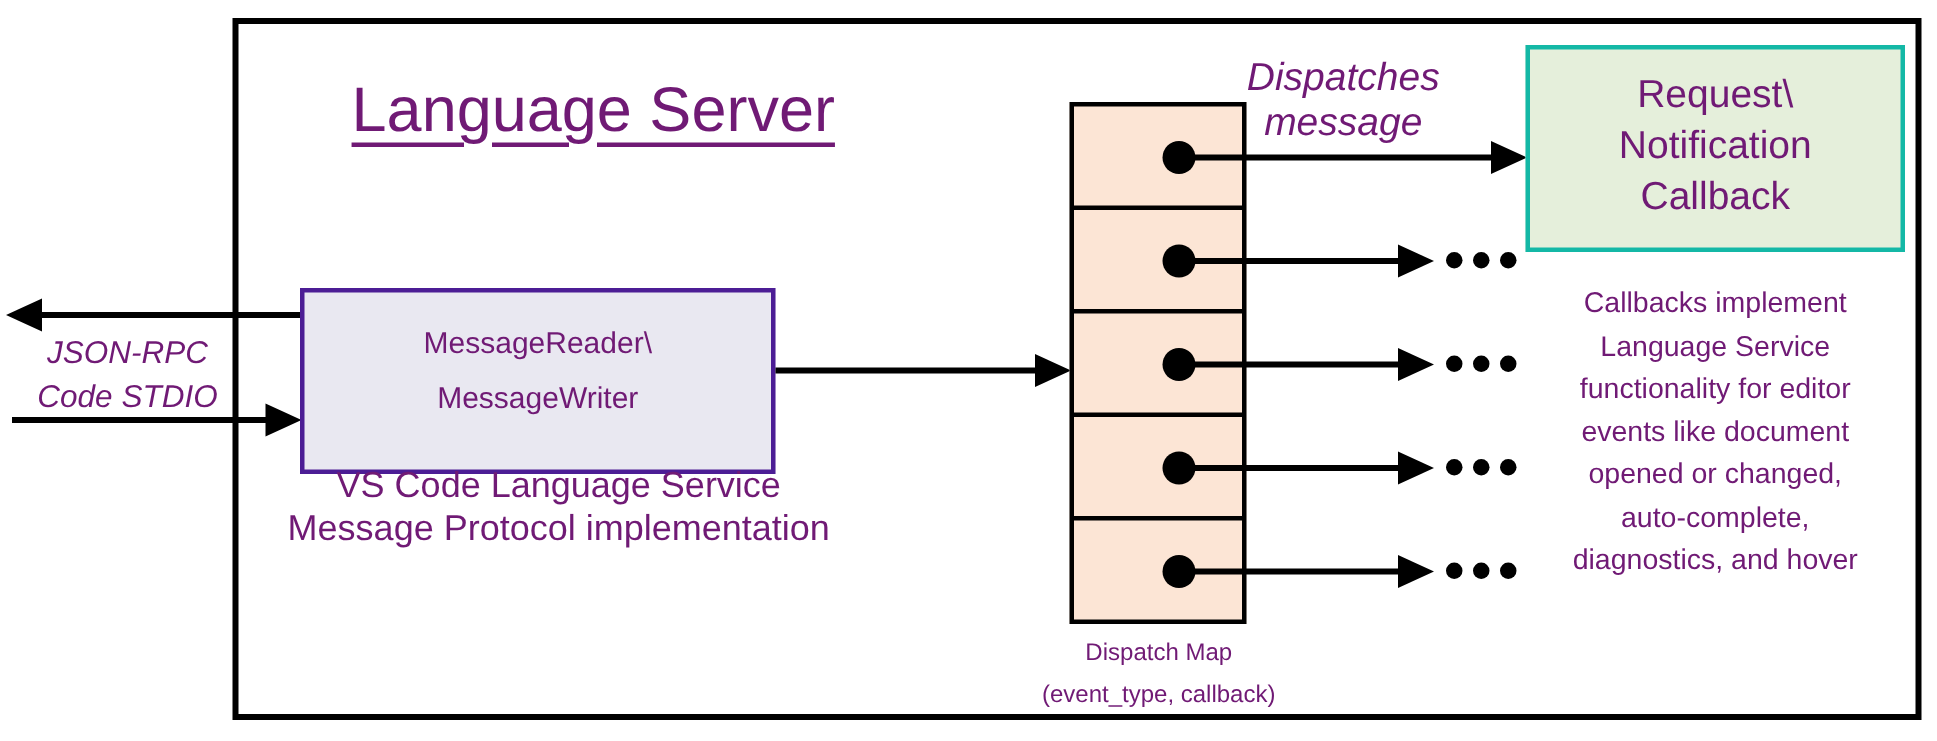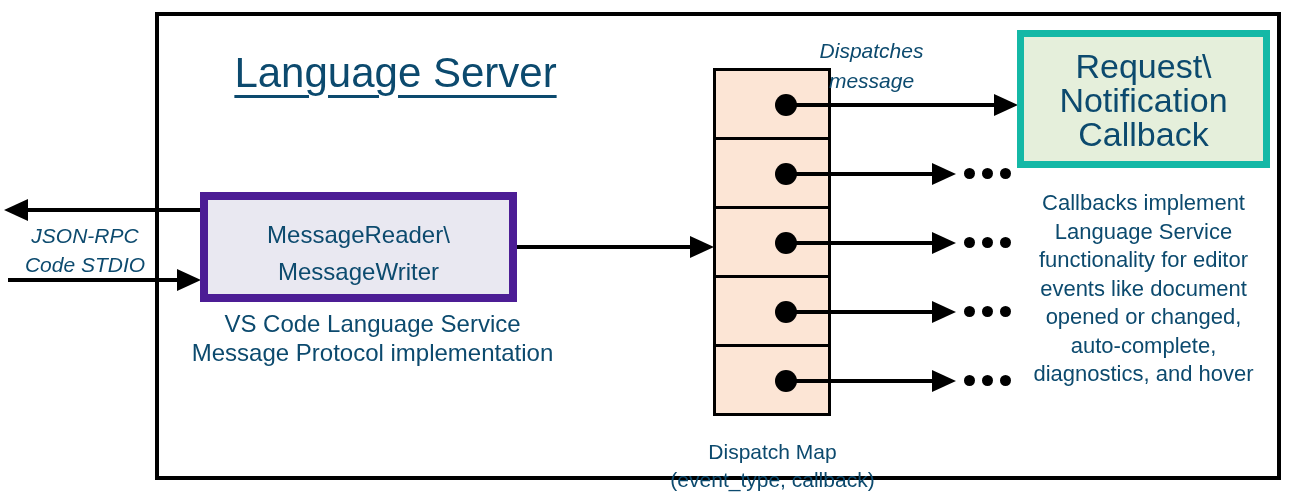--- a/index.html
+++ b/index.html
@@ -1,32 +1,32 @@
 <!DOCTYPE html>
 <html><head>
 <meta charset="utf-8">
 <style>
   html,body{margin:0;padding:0;background:#ffffff;}
   #stage{position:relative;width:1291px;height:494px;background:#ffffff;overflow:hidden;
-         font-family:"Liberation Sans", sans-serif;color:#0c4a6e;}
+         font-family:"Liberation Sans", sans-serif;color:#701a75;}
   .abs{position:absolute;box-sizing:border-box;}
   .pre{white-space:pre-line;}
   .center{text-align:center;}
   .italic{font-style:italic;}
 
   
   .outer-box{left:155px;top:12px;width:1126px;height:468px;border:4px solid #000;background:transparent;}
 
   
   .title{left:223px;top:48px;width:345px;font-size:42px;line-height:50px;
          text-decoration:underline;text-decoration-thickness:3px;text-underline-offset:8px;}
 
   
-  .mr-box{left:200px;top:192px;width:317px;height:110px;background:#e9e8f1;border:8px solid #4c1d95;
-          font-size:24px;line-height:37px;padding-top:16px;}
+  .mr-box{left:200px;top:192px;width:317px;height:124px;background:#e9e8f1;border:3px solid #4c1d95;
+          font-size:20px;line-height:37px;padding-top:16px;}
   .mr-caption{left:180px;top:309px;width:385px;font-size:24px;line-height:29px;}
 
   
   .line{background:#000;height:4px;}
   .ah-right{width:0;height:0;border-top:11px solid transparent;border-bottom:11px solid transparent;
             border-left:24px solid #000;}
   .ah-left{width:0;height:0;border-top:11px solid transparent;border-bottom:11px solid transparent;
            border-right:24px solid #000;}
   .out-line{left:22px;top:208px;width:179px;}
   .out-head{left:4px;top:199px;}
@@ -38,35 +38,35 @@
   .lookup-line{left:517px;top:245px;width:175px;}
   .lookup-head{left:690px;top:236px;}
   .lookup-label{left:505px;top:151px;width:195px;font-size:21px;line-height:29px;}
 
   
   .dmap{left:713px;top:68px;width:118px;height:348px;border:3px solid #000;background:#fce5d5;
         display:flex;flex-direction:column;}
   .dcell{flex:1;border-bottom:3px solid #000;}
   .dcell:last-child{border-bottom:none;}
   .ddot{width:22px;height:22px;border-radius:50%;background:#000;left:775px;}
-  .dm-caption{left:635px;top:438px;width:275px;font-size:21px;line-height:28px;}
+  .dm-caption{left:635px;top:422px;width:275px;font-size:16px;line-height:28px;}
 
   
   .a1-line{left:786px;top:103px;width:208px;}
   .a1-head{left:994px;top:94px;}
   .aN-line{left:786px;width:146px;}
   .aN-head{left:932px;}
   .edots{left:964px;display:flex;gap:7px;}
   .edot{width:11px;height:11px;border-radius:50%;background:#000;}
-  .disp-label{left:804px;top:36px;width:135px;font-size:21px;line-height:30px;}
+  .disp-label{left:828px;top:36px;width:135px;font-size:26px;line-height:30px;}
 
   
-  .cb-box{left:1017px;top:30px;width:253px;height:138px;background:#e5efdb;border:7px solid #14b8a6;
-          font-size:34px;line-height:34px;padding-top:12px;}
-  .cb-note{left:1011px;top:189px;width:265px;font-size:22px;line-height:28.5px;}
+  .cb-box{left:1017px;top:30px;width:253px;height:138px;background:#e5efdb;border:3px solid #14b8a6;
+          font-size:26px;line-height:34px;padding-top:12px;}
+  .cb-note{left:1011px;top:189px;width:265px;font-size:19px;line-height:28.5px;}
 </style>
 </head>
 <body>
 
 <div id="stage">
 
   <div class="abs outer-box"></div>
 
   <div class="abs title center">Language Server</div>
 

